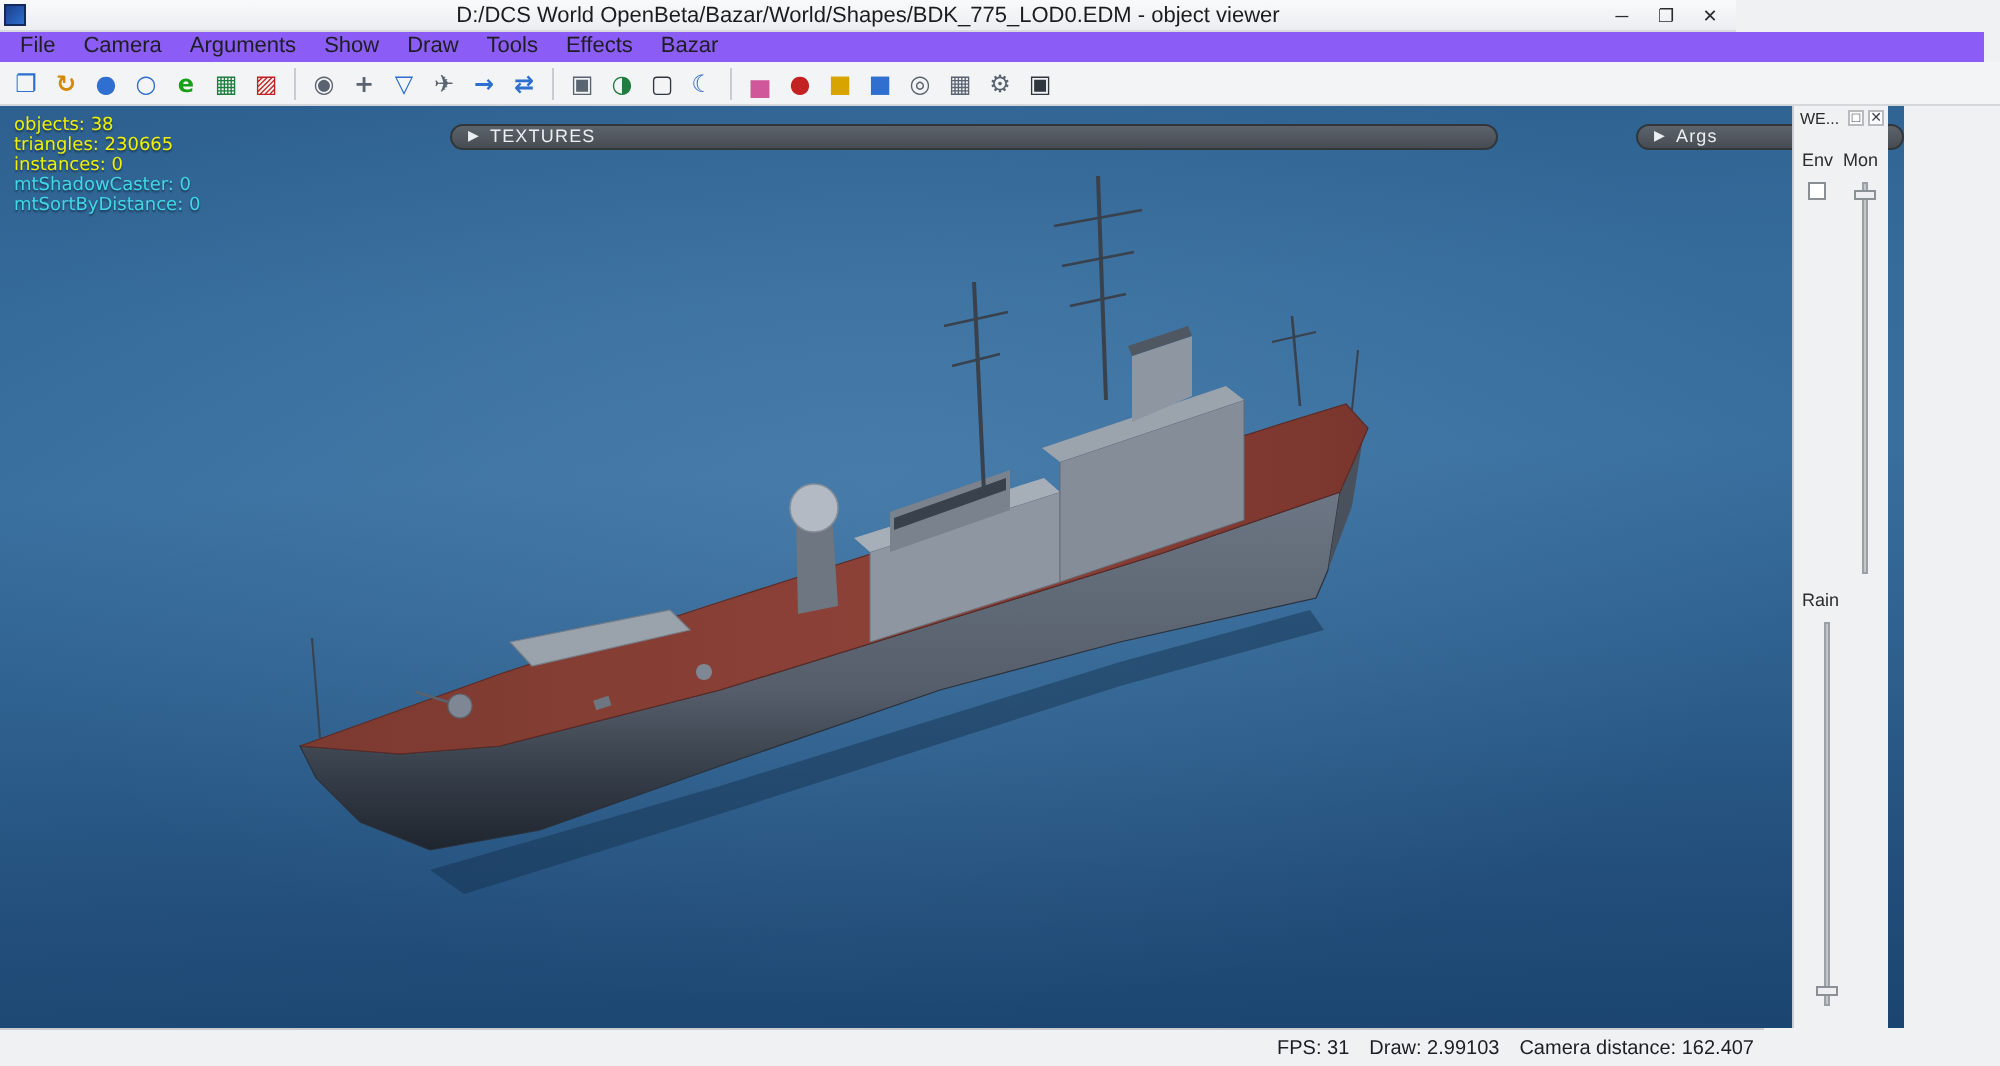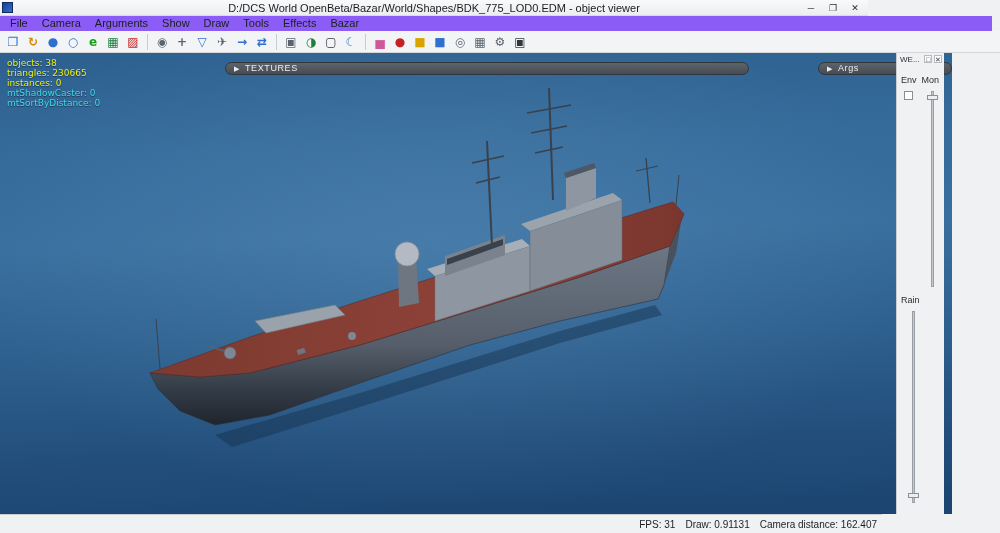--- a/index.html
+++ b/index.html
@@ -269,15 +269,15 @@
     <div class="vhandle"></div>
   </div>
   <div class="sp-rain">Rain</div>
   <div class="vtrack track-rain">
     <div class="vhandle"></div>
   </div>
 </div>
 
 <div class="statusbar">
   <span>FPS: 31</span>
-  <span>Draw: 0.91131</span>
+  <span>Draw: 2.99103</span>
   <span>Camera distance: 162.407</span>
 </div>
 
 </body></html>

